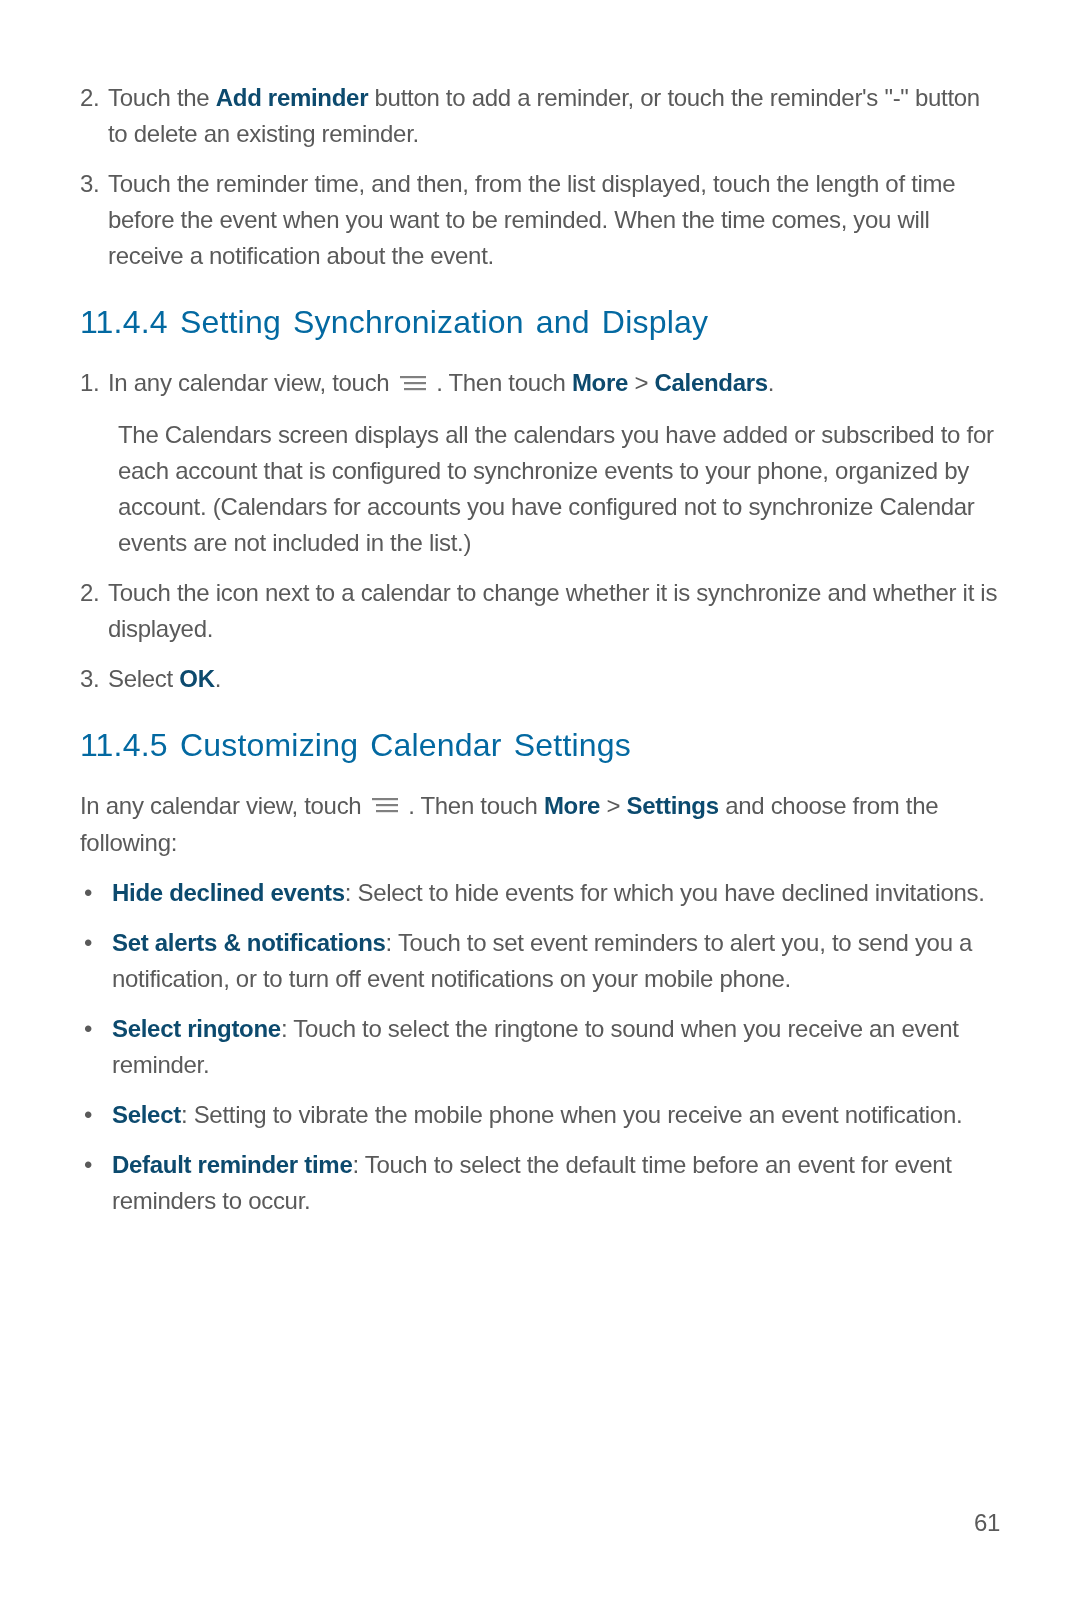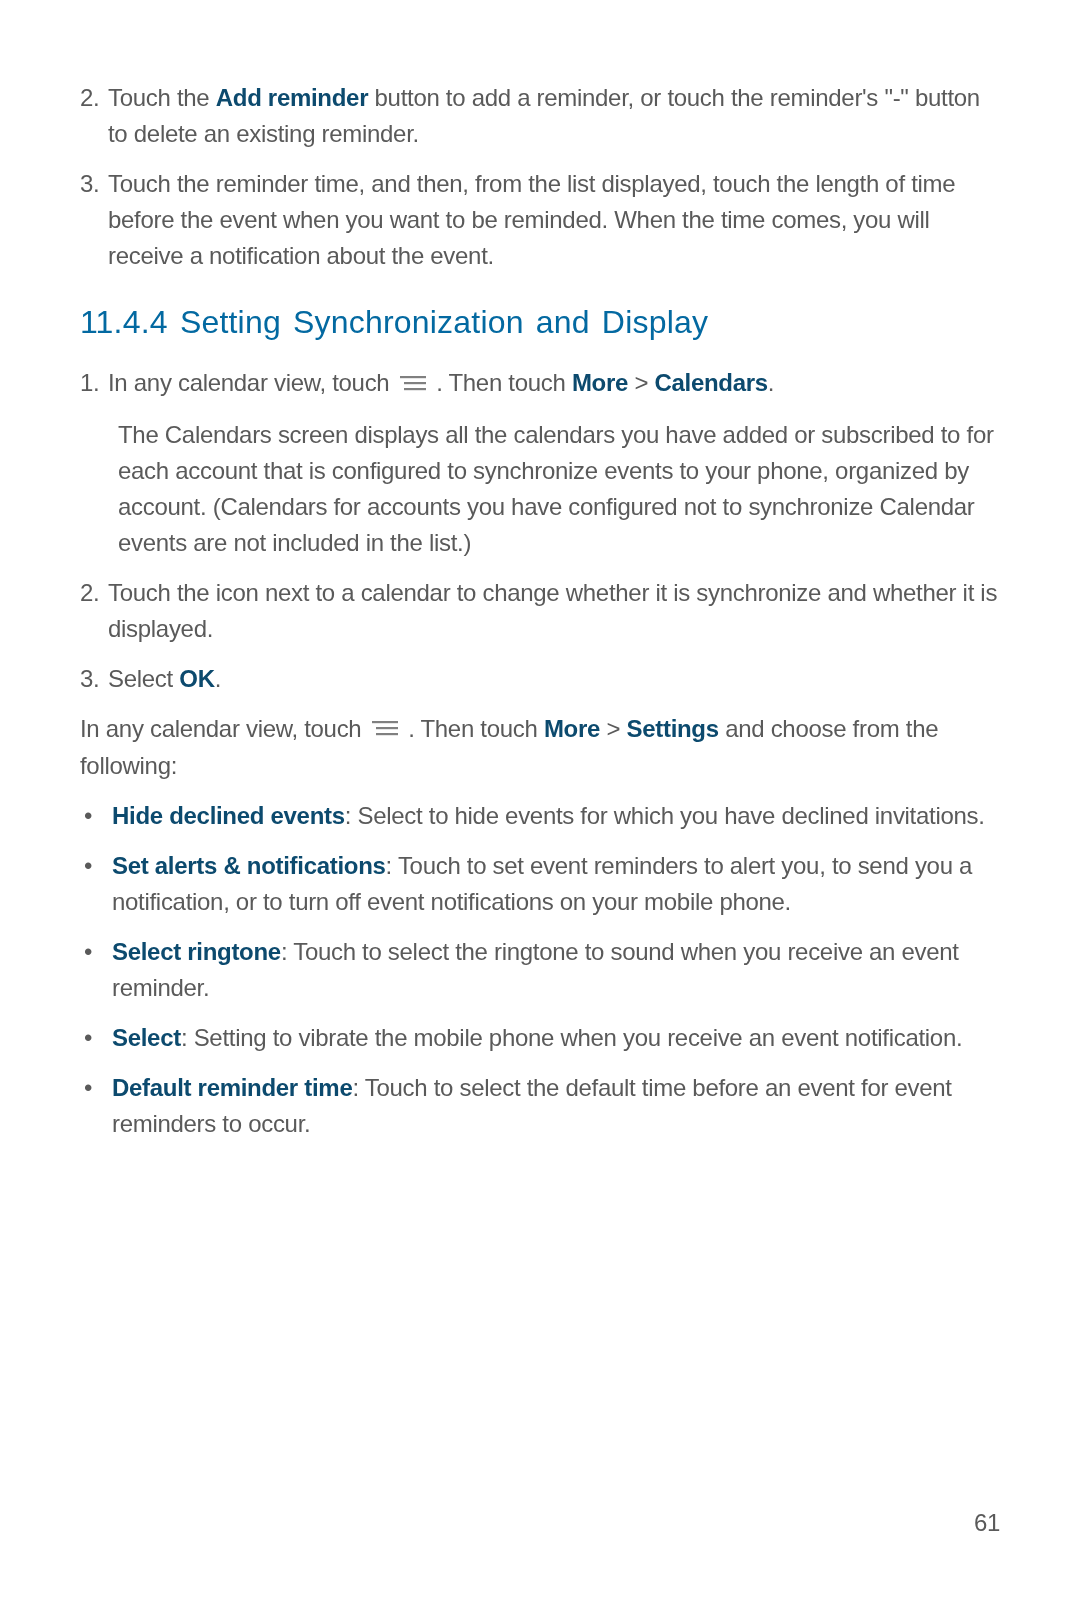--- a/index.html
+++ b/index.html
@@ -119,20 +119,21 @@
     </div>
   </div>
 
   <div class="ol-item para">
     <div class="ol-num">3.</div>
     <div class="ol-body">
       <span>Select </span><span class="bold">OK</span><span>.</span>
     </div>
   </div>
 
+  <div class="h2">11.4.5  Customizing Calendar Settings</div>
 
   <div class="para">
     <span>In any calendar view, touch </span><span class="menu-icon"><svg width="26" height="18" viewBox="0 0 26 18">
           <rect x="0" y="2" width="26" height="2.2" fill="#808080"></rect>
           <rect x="4" y="8" width="22" height="2.2" fill="#808080"></rect>
           <rect x="4" y="14" width="22" height="2.2" fill="#808080"></rect>
         </svg></span><span> . Then touch </span><span class="bold">More</span><span> &gt; </span><span class="bold">Settings</span><span> and choose from the following:</span>
   </div>
 
   <div class="bullet-list">

